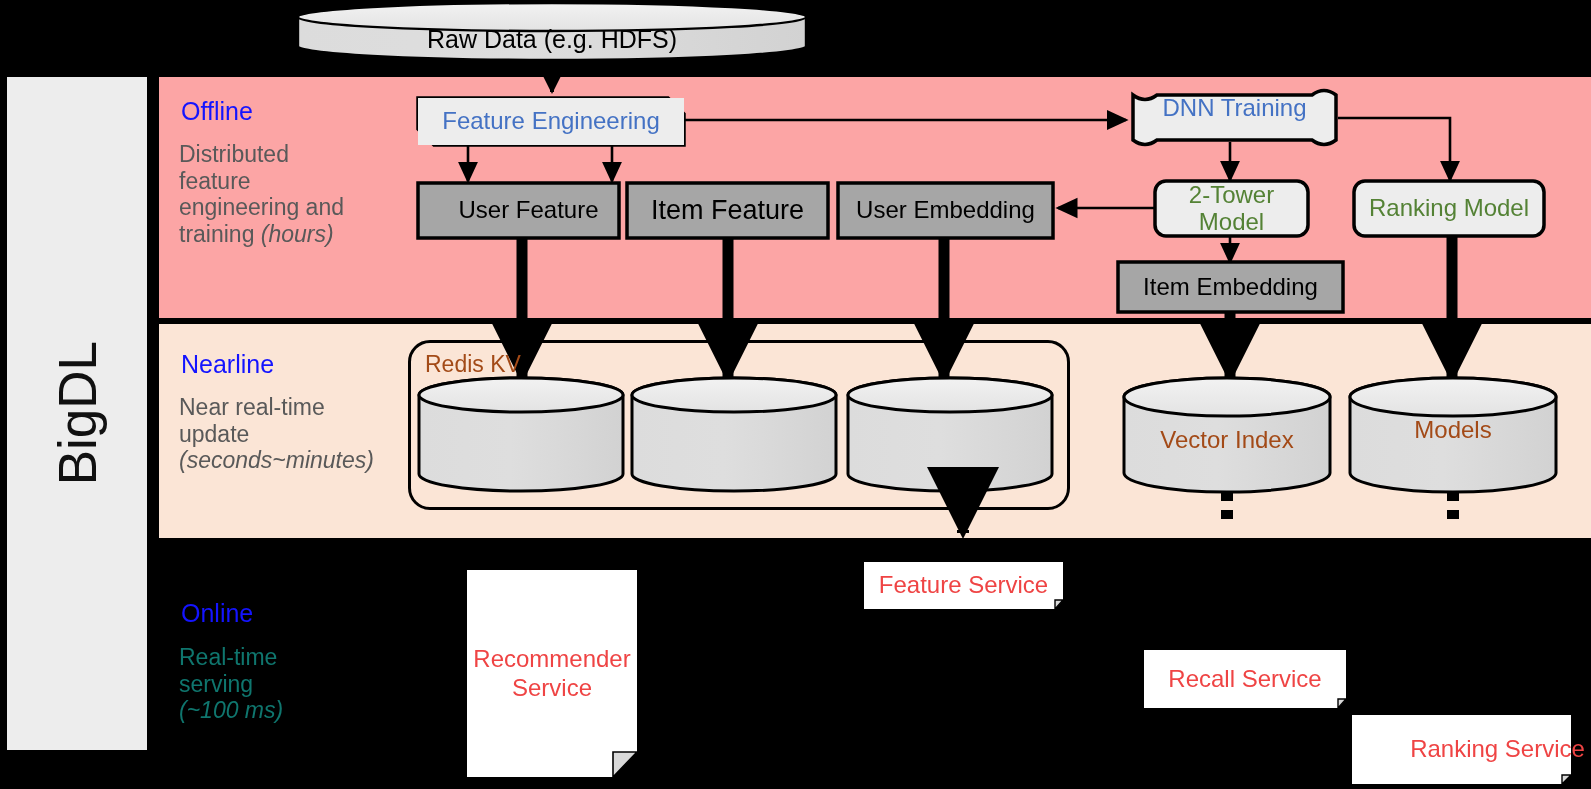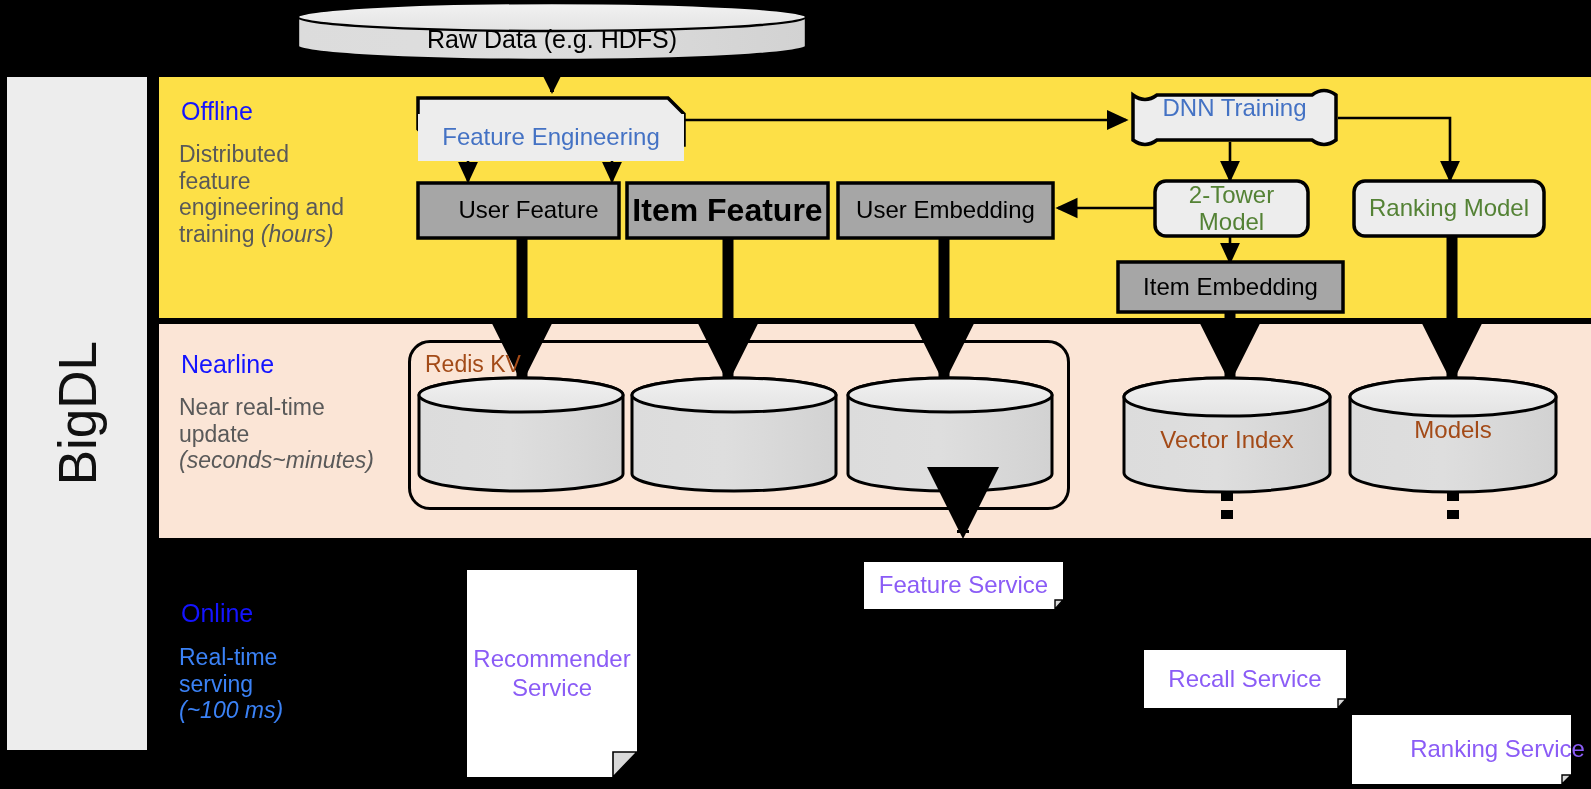--- a/index.html
+++ b/index.html
@@ -8,47 +8,47 @@
   #stage{position:absolute;left:0;top:0;width:1591px;height:789px;background:#000;}
 
   
   #bigdl-rail{position:absolute;left:7px;top:77px;width:140px;height:673px;
       background:#ededed;display:flex;align-items:center;justify-content:center;}
   #bigdl-label{writing-mode:vertical-rl;transform:rotate(180deg);
       font-size:53px;color:#111;letter-spacing:0px;white-space:nowrap;}
 
   
   .band{position:absolute;left:159px;width:1432px;}
-  #band-offline{top:77px;height:241px;background:#fde047;}
+  #band-offline{top:77px;height:241px;background:#fca5a5;}
   #band-nearline{top:324px;height:214px;background:#fbe5d6;}
   #band-online{top:544px;height:245px;background:#000;}
 
   .band-title{position:absolute;color:#1414ff;font-size:25px;white-space:nowrap;}
   .band-desc{position:absolute;color:#595959;font-size:23px;line-height:1.16;width:230px;}
-  #band-online .band-desc{color:#3b82f6;}
+  #band-online .band-desc{color:#0f766e;}
   .band-desc i{font-style:italic;}
 
   
   .node{position:absolute;box-sizing:border-box;display:flex;align-items:center;
         justify-content:center;text-align:center;line-height:1.12;}
   .green-t{color:#548235;}
 
   
-  .flagbox{background:#ededed;border:none;font-size:24px;color:#4472c4;margin-top:16px;}
+  .flagbox{background:#ededed;border:none;font-size:24px;color:#4472c4;}
 
   
   .cardbox{background:transparent;border:none;font-size:24px;color:#4472c4;}
 
   
   #redis-group{position:absolute;left:408px;top:340px;width:662px;height:170px;
       border:3px solid #000;border-radius:22px;box-sizing:border-box;background:transparent;}
   #redis-kv-label{position:absolute;left:425px;top:351px;font-size:23px;color:#a34a17;}
 
   
-  .note{position:absolute;color:#8b5cf6;font-size:24px;display:flex;
+  .note{position:absolute;color:#ef4444;font-size:24px;display:flex;
         align-items:center;justify-content:center;text-align:center;line-height:1.2;}
 
   svg.ov{position:absolute;left:0;top:0;width:1591px;height:789px;
          pointer-events:none;overflow:visible;}
 </style>
 </head>
 <body>
 
 <div id="stage">
 
@@ -188,21 +188,21 @@
     </g>
   </svg>
 
   <div class="node" style="left:298px;top:16px;width:508px;height:45px;font-size:25px;color:#000;">Raw Data (e.g. HDFS)</div>
 
   <div class="node flagbox" style="left:418px;top:98px;width:266px;height:47px;">Feature Engineering</div>
 
   <div class="node cardbox" style="left:1133px;top:95px;width:203px;height:27px;">DNN Training</div>
 
   <div class="node" style="left:418px;top:183px;width:201px;height:55px;font-size:24px;color:#000;padding-left:20px;">User Feature</div>
-  <div class="node" style="left:627px;top:183px;width:201px;height:55px;font-size:32px;color:#000;font-weight:bold;">Item Feature</div>
+  <div class="node" style="left:627px;top:183px;width:201px;height:55px;font-size:27px;color:#000;">Item Feature</div>
   <div class="node" style="left:838px;top:183px;width:215px;height:55px;font-size:24px;color:#000;">User Embedding</div>
   <div class="node" style="left:1118px;top:262px;width:225px;height:50px;font-size:24px;color:#000;">Item Embedding</div>
 
   <div class="node green-t" style="left:1155px;top:181px;width:153px;height:55px;font-size:24px;">2-Tower Model</div>
   <div class="node green-t" style="left:1354px;top:181px;width:190px;height:55px;font-size:24px;">Ranking Model</div>
 
   <div id="redis-group"></div>
   <div id="redis-kv-label">Redis KV</div>
 
   <div class="node" style="left:419px;top:390px;width:204px;height:90px;font-size:24px;color:#000;"></div>

